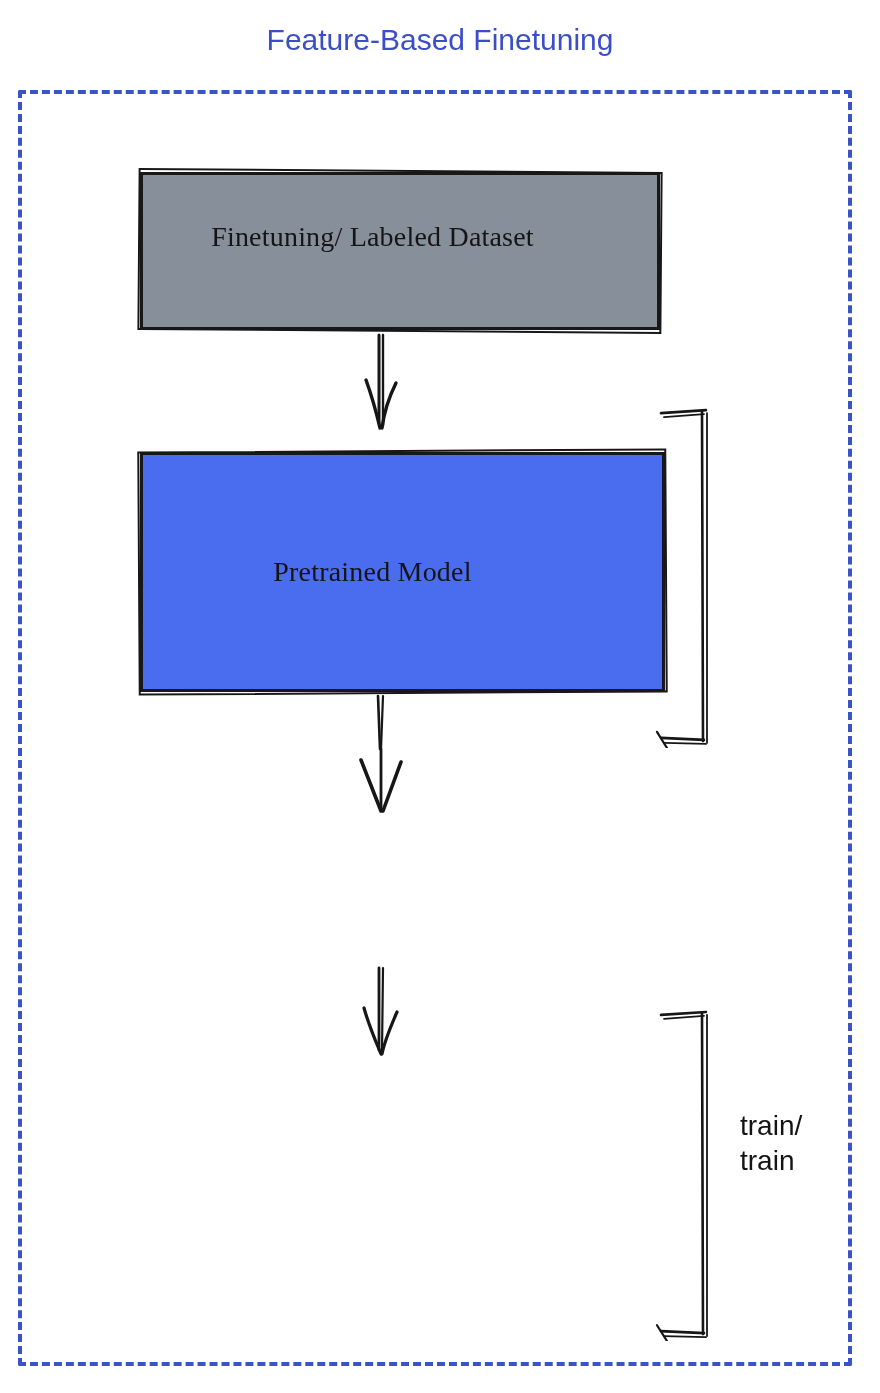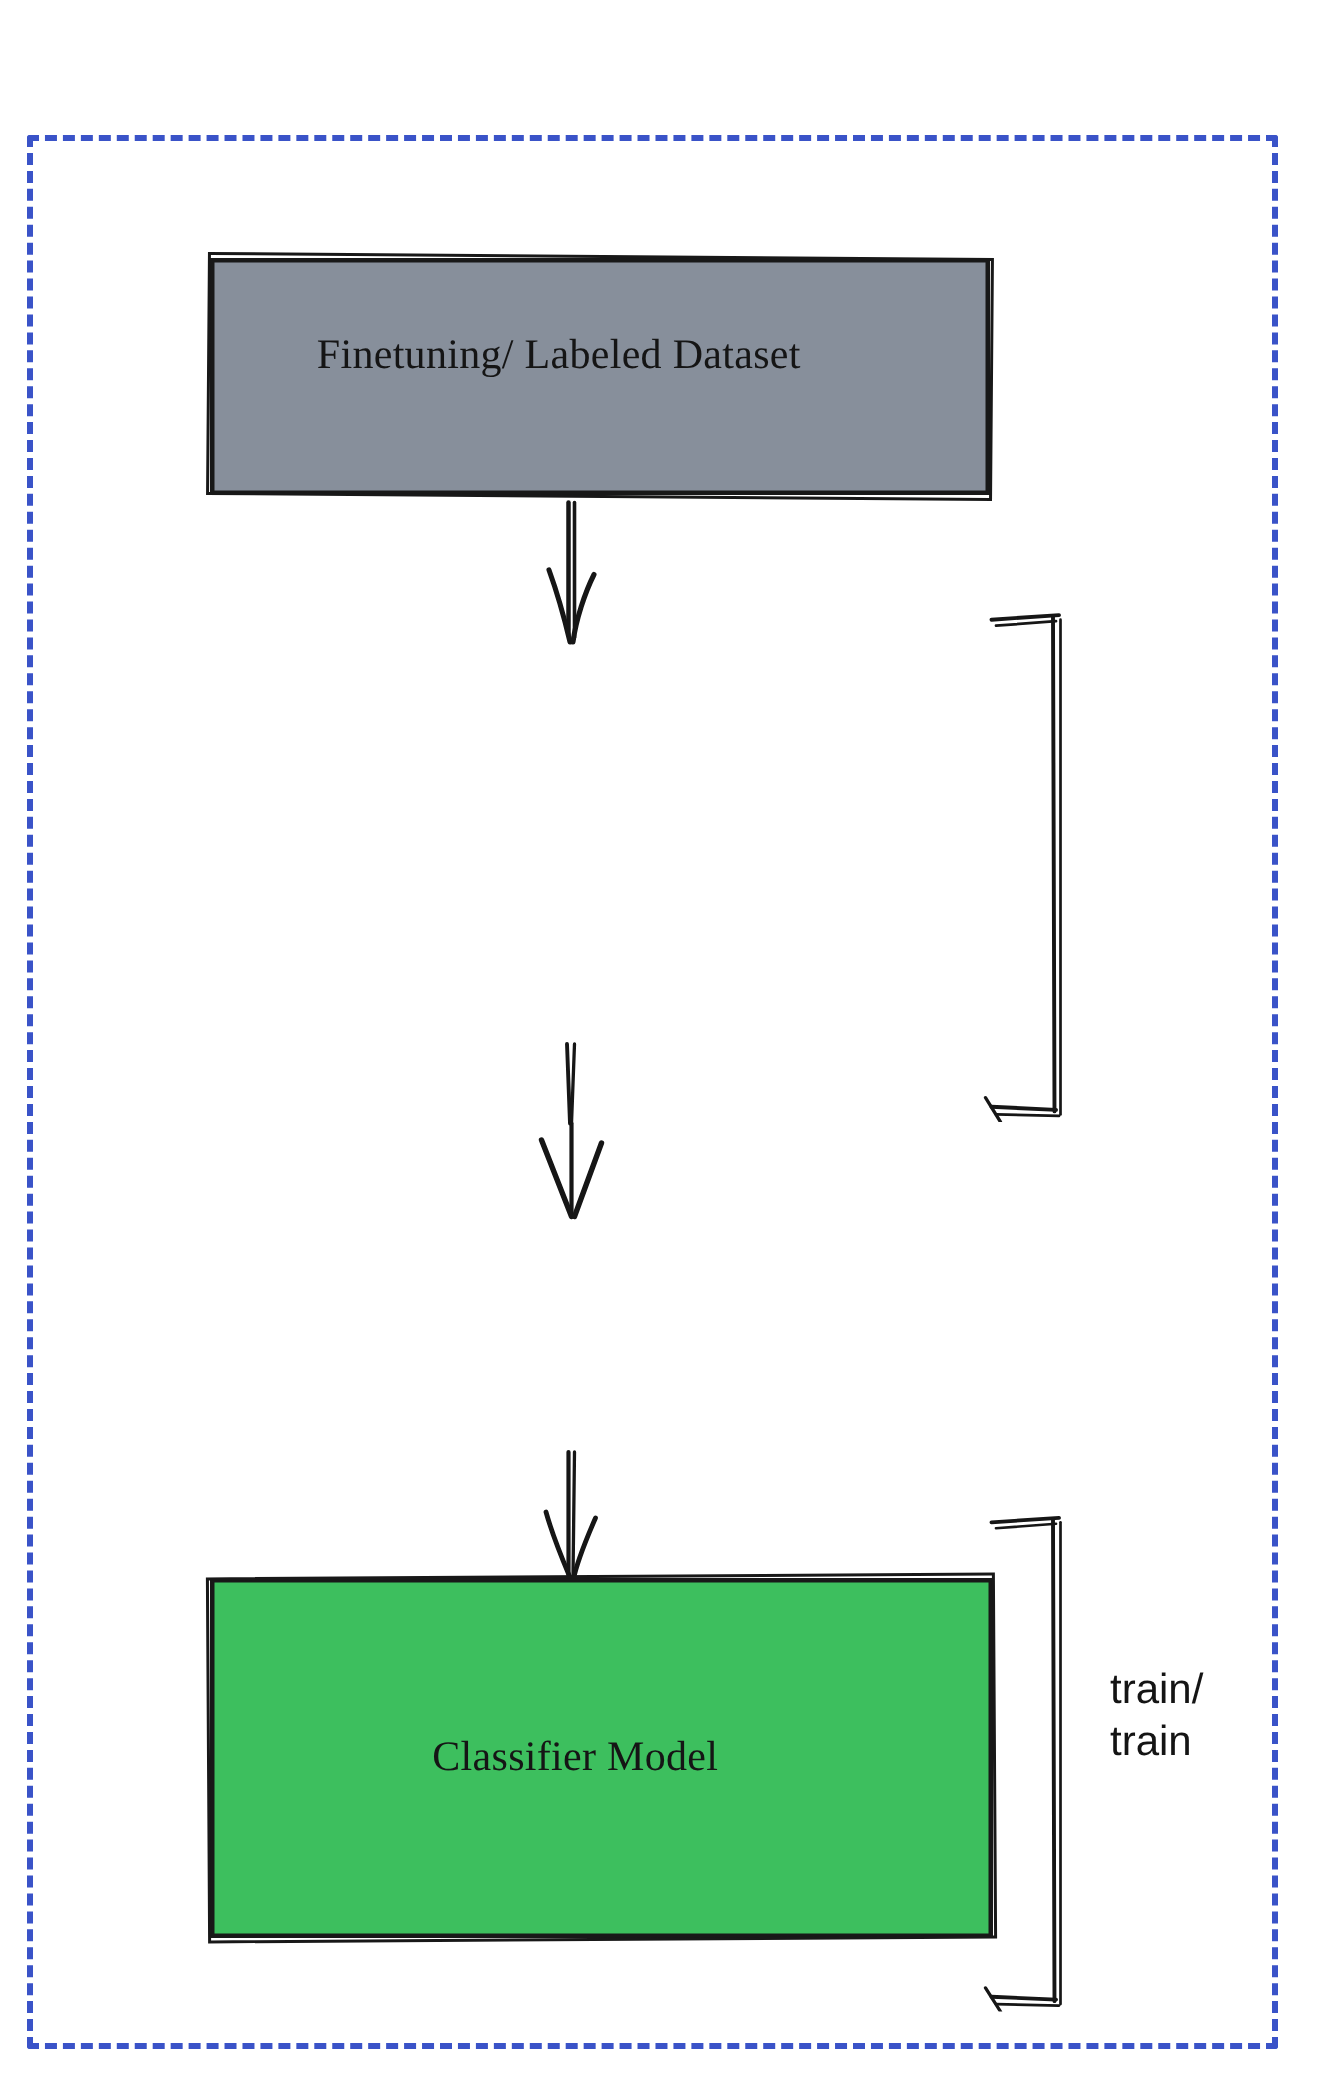--- a/index.html
+++ b/index.html
@@ -57,34 +57,38 @@
     text-align:left;white-space:nowrap;
   }
   .note-frozen{left:740px;top:498px;}
   .note-train{left:740px;top:1096px;margin-top:12px;}
 </style>
 </head>
 <body>
 
 <div class="canvas">
 
+  <div class="title" style="color: rgb(59, 78, 200);">Feature-Based Finetuning</div>
 
   <div class="frame" style="border-color: rgb(58, 83, 200);"></div>
 
   <div class="box box-dataset tilt-a" style="background-color: rgb(135, 143, 155);">
     <span class="box-label">Finetuning/ Labeled Dataset</span>
   </div>
 
   <svg class="sketch" style="left:358px;top:333px;" width="46" height="100" viewBox="0 0 46 100">
     <path d="M21,2 L21,90" stroke-width="3"></path>
     <path d="M25,2 L25,92" stroke-width="2.4"></path>
     <path d="M8,47 C12,58 18,78 22,95" stroke-width="3.4"></path>
     <path d="M38,50 C32,62 26,80 24,95" stroke-width="3.4"></path>
   </svg>
 
+  <div class="box box-pretrained tilt-b" style="background-color: rgb(74, 108, 239);">
+    <span class="box-label">Pretrained Model</span>
+  </div>
 
   <svg class="sketch" style="left:652px;top:404px;" width="62" height="344" viewBox="0 0 62 340" preserveAspectRatio="none">
     <path d="M9,9 L54,6" stroke-width="2.6"></path>
     <path d="M12,13 L52,10" stroke-width="1.8"></path>
     <path d="M50,7 L51,333" stroke-width="2.6"></path>
     <path d="M55,9 L55,335" stroke-width="1.8"></path>
     <path d="M9,330 L52,332" stroke-width="2.6"></path>
     <path d="M12,335 L54,336" stroke-width="1.8"></path>
     <path d="M5,324 L15,340" stroke-width="2.2"></path>
   </svg>
@@ -99,23 +103,20 @@
   </svg>
 
 
   <svg class="sketch" style="left:355px;top:966px;" width="52" height="90" viewBox="0 0 52 90">
     <path d="M24,2 L24,84" stroke-width="2.8"></path>
     <path d="M28,2 L27,86" stroke-width="2.2"></path>
     <path d="M9,42 C14,60 21,76 26,88" stroke-width="3.2"></path>
     <path d="M42,46 C35,62 29,78 27,88" stroke-width="3.2"></path>
   </svg>
 
-  <div class="box box-classifier tilt-b" style="background-color: rgb(61, 191, 94);">
-    <span class="box-label">Classifier Model</span>
-  </div>
 
   <svg class="sketch" style="left:652px;top:1006px;" width="62" height="335" viewBox="0 0 62 340" preserveAspectRatio="none">
     <path d="M9,9 L54,6" stroke-width="2.6"></path>
     <path d="M12,13 L52,10" stroke-width="1.8"></path>
     <path d="M50,7 L51,333" stroke-width="2.6"></path>
     <path d="M55,9 L55,335" stroke-width="1.8"></path>
     <path d="M9,330 L52,332" stroke-width="2.6"></path>
     <path d="M12,335 L54,336" stroke-width="1.8"></path>
     <path d="M5,324 L15,340" stroke-width="2.2"></path>
   </svg>

